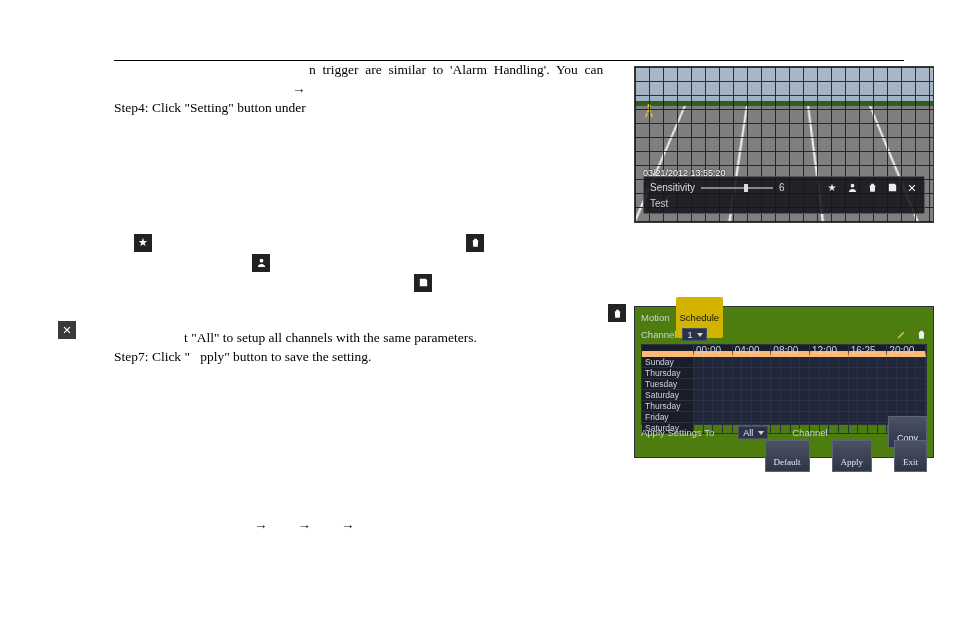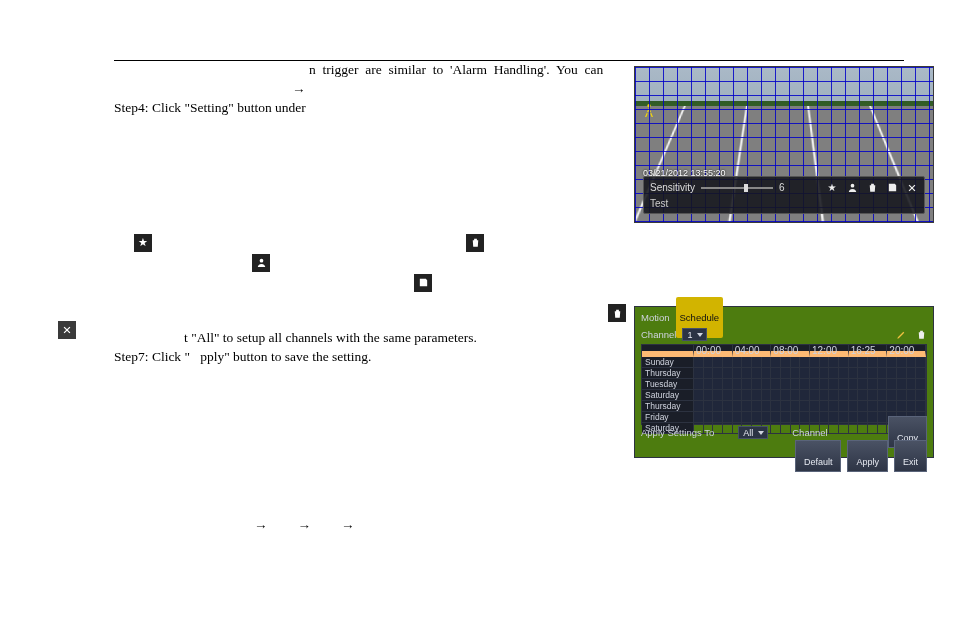--- a/index.html
+++ b/index.html
@@ -183,21 +183,21 @@
     }
     .btn {
       background: linear-gradient(#4a5264,#2e3546);
       border: 1px solid #5a647a;
       height: 13px; line-height: 12px; padding: 15px 8px;
       font-size: 9px; color: #e5e8f0;
       border-radius: 0;
     }
     .sched-buttons {
       position: absolute; bottom: 3px; right: 6px; height: 14px;
-      display: flex; gap: 6px;
+      display: flex; gap: 22px; font-family: Liberation Serif, serif;
     }
   </style>
 </head>
 <body>
 
 <div class="page">
   <div class="hrule"></div>
 
   <div class="text-col">
     <span class="text-line" style="padding-left:195px;">n  trigger  are  similar  to  'Alarm  Handling'.  You  can</span>

